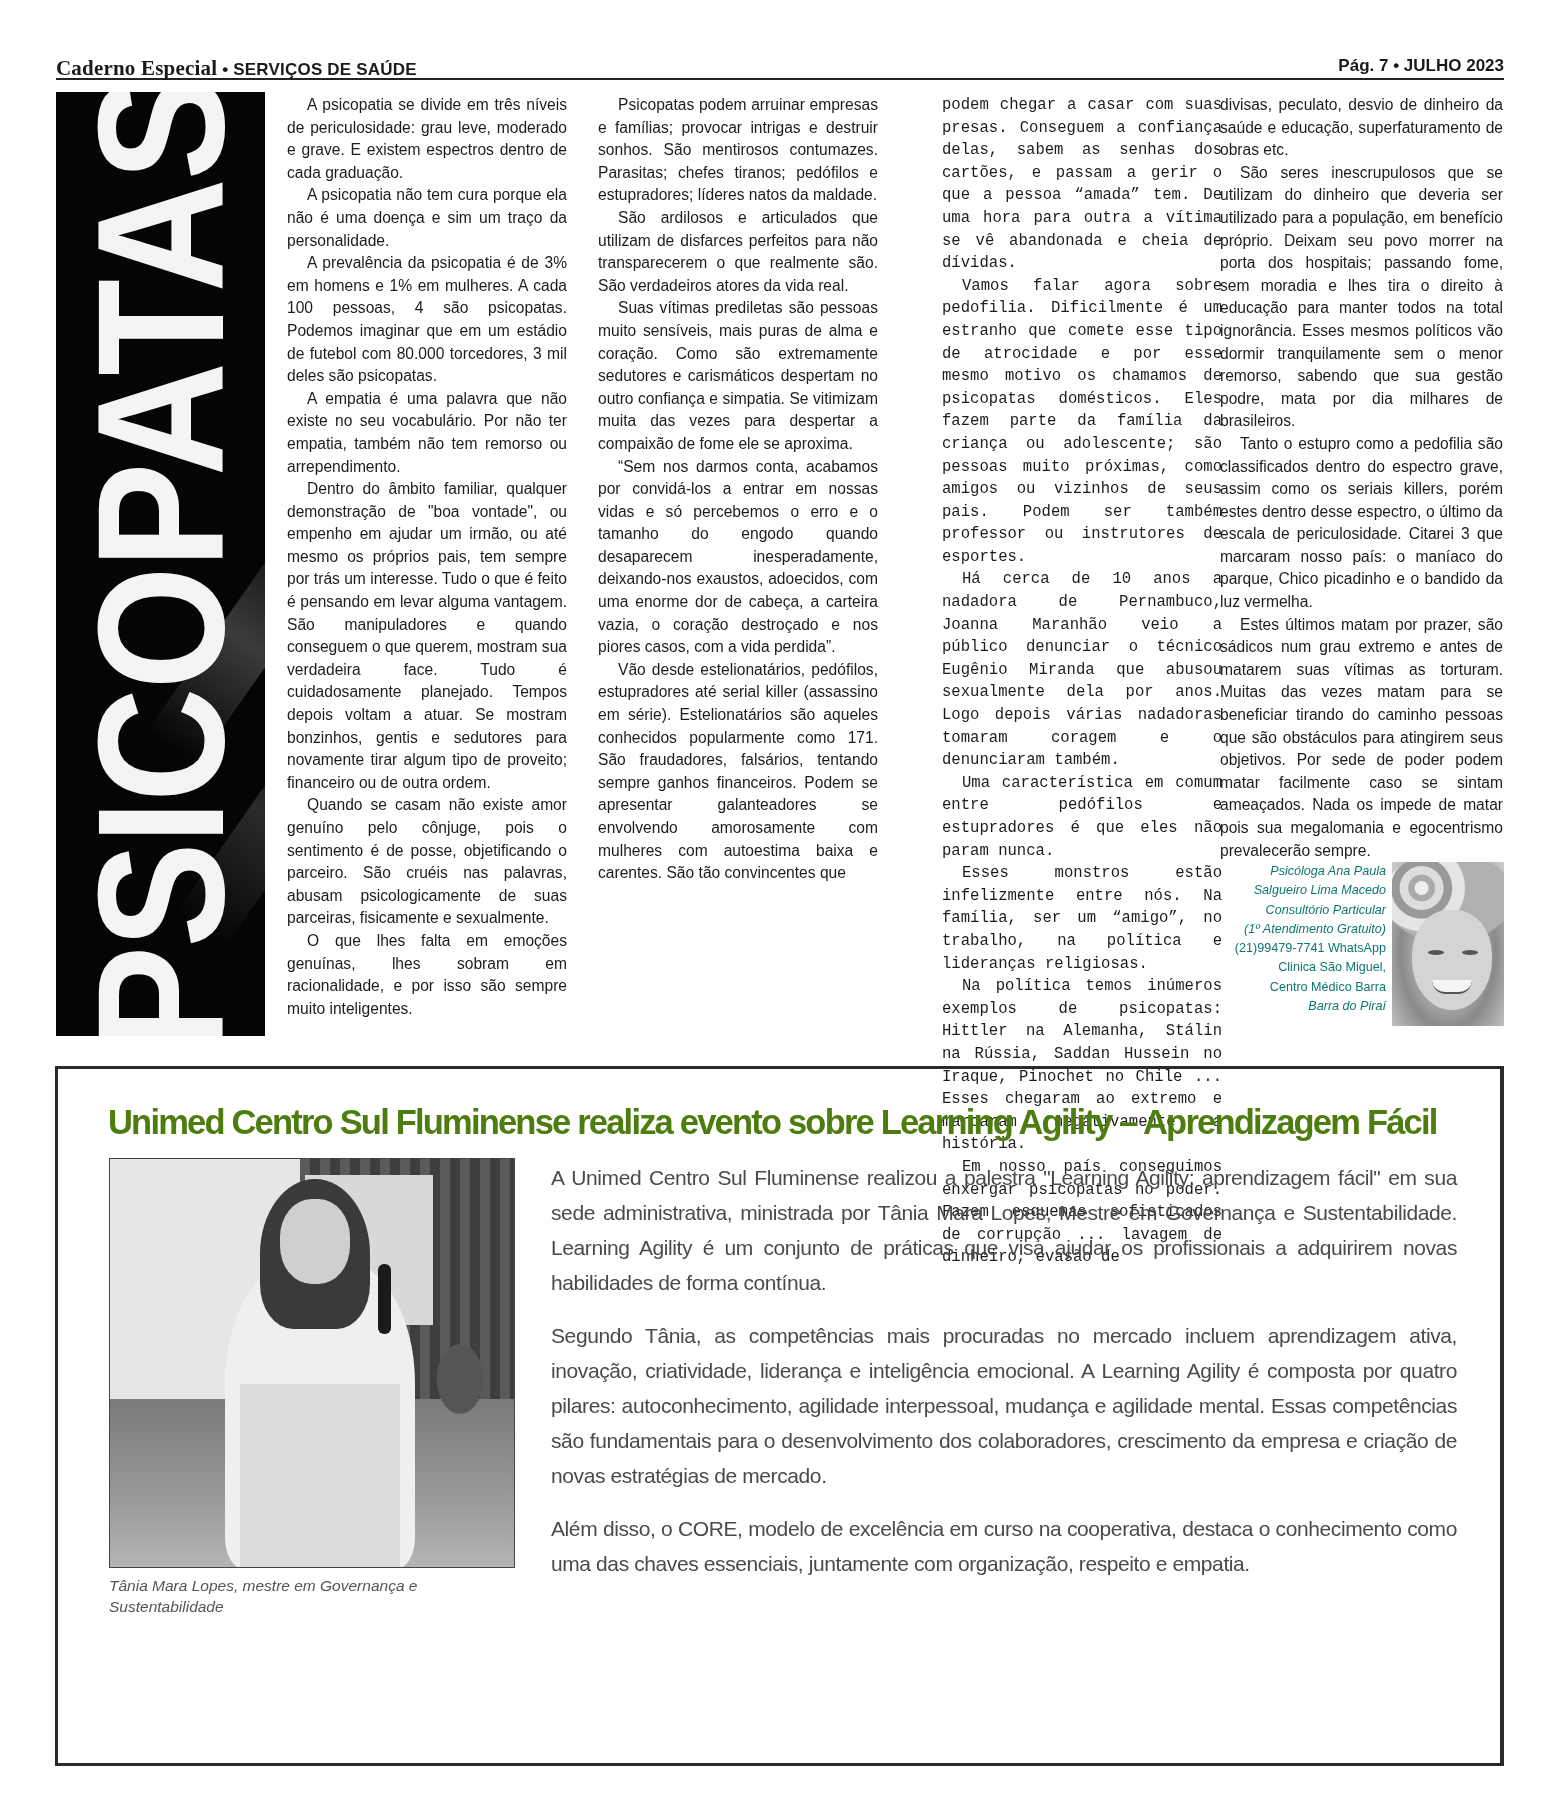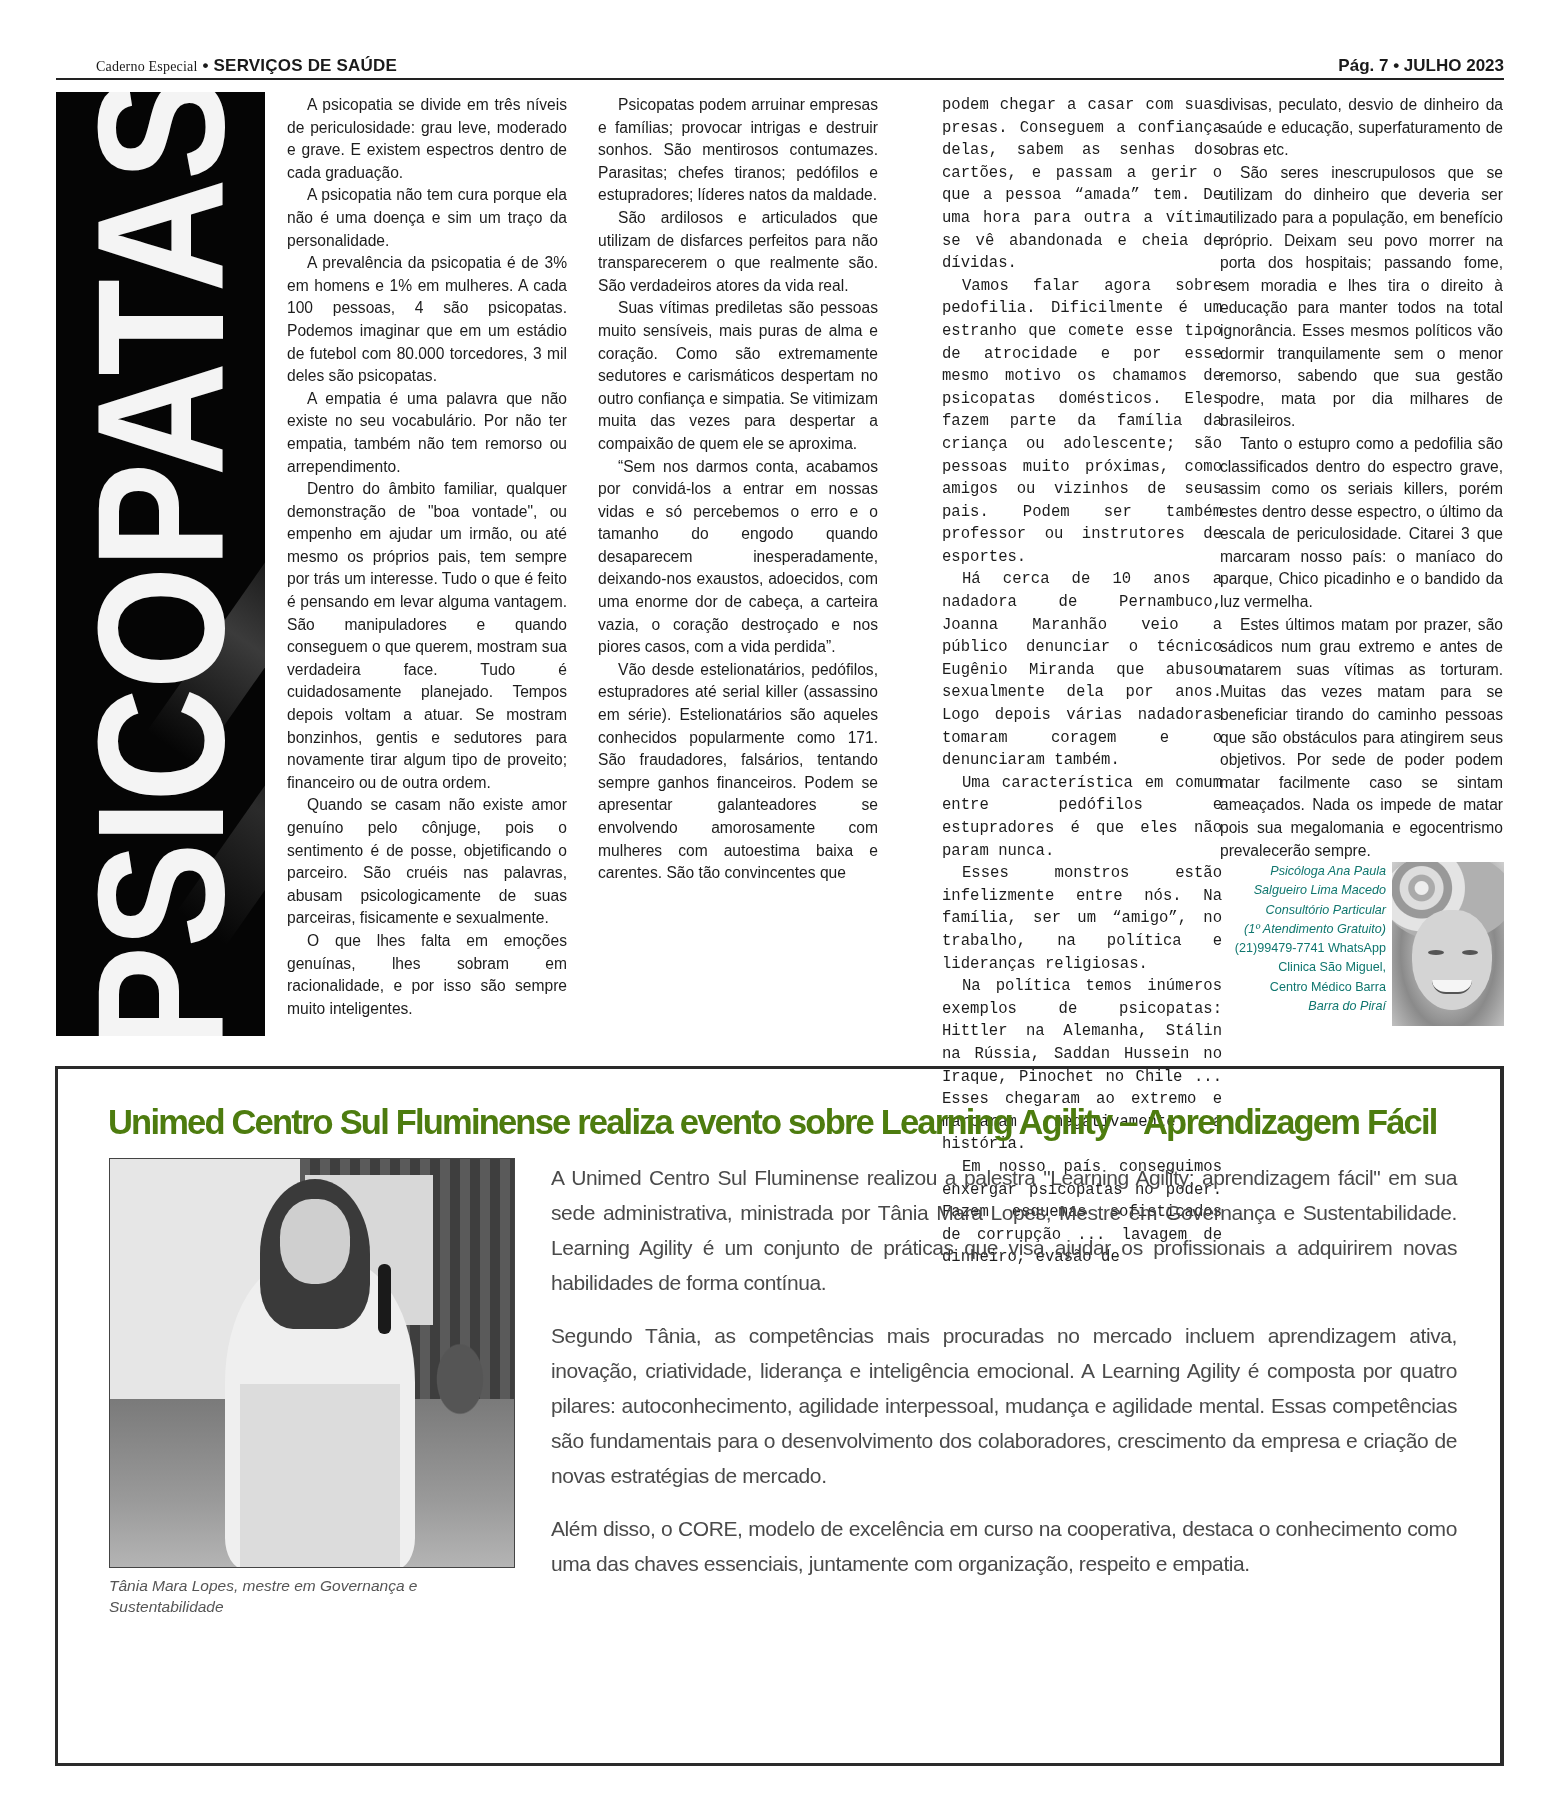--- a/index.html
+++ b/index.html
@@ -2,21 +2,21 @@
 <html><head>
 <meta charset="utf-8">
 <style>
   * { box-sizing: border-box; margin: 0; padding: 0; }
   html, body { width: 1559px; height: 1797px; background: #ffffff; overflow: hidden; }
   body { position: relative; font-family: "Liberation Sans", sans-serif; color: #1a1a1a; }
 
   
   .page-header { position: absolute; left: 56px; top: 54px; width: 1448px; height: 26px; border-bottom: 2px solid #222; }
   .hdr-left { position: absolute; left: 0; top: 2px; font-size: 17px; font-weight: bold; letter-spacing: 0.2px; }
-  .hdr-left .brand { font-family: "Liberation Serif", serif; font-weight: normal; font-size: 14px; margin-left: 40px; }
+  .hdr-left .brand { font-family: "Liberation Serif", serif; font-weight: bold; font-size: 21px; }
   .hdr-right { position: absolute; right: 0; top: 2px; font-size: 17px; font-weight: bold; }
 
   
   .banner { position: absolute; left: 56px; top: 92px; width: 209px; height: 944px; background: #050505; overflow: hidden; }
   .banner .streak { position: absolute; width: 260px; height: 60px; background: linear-gradient(90deg, rgba(255,255,255,0) 0%, rgba(160,160,160,0.35) 50%, rgba(255,255,255,0) 100%); transform: rotate(-55deg); }
   .banner .s1 { left: 60px; top: 520px; }
   .banner .s2 { left: 90px; top: 700px; opacity: 0.7; }
   .banner-word { position: absolute; left: 104px; top: 472px; transform: translate(-50%, -50%) rotate(-90deg); white-space: nowrap;
     font-family: "Liberation Sans", sans-serif; font-weight: bold; color: #f4f4f4; font-size: 172px; letter-spacing: -2px;
     transform-origin: center center; line-height: 1; }
@@ -81,21 +81,21 @@
   <p>A prevalência da psicopatia é de 3% em homens e 1% em mulheres. A cada 100 pessoas, 4 são psicopatas. Podemos imaginar que em um estádio de futebol com 80.000 torcedores, 3 mil deles são psicopatas.</p>
   <p>A empatia é uma palavra que não existe no seu vocabulário.  Por não ter empatia, também não tem remorso ou arrependimento.</p>
   <p>Dentro do âmbito familiar, qualquer demonstração de "boa vontade", ou empenho em ajudar um irmão, ou até mesmo os próprios pais, tem sempre por trás um interesse. Tudo o que é feito é pensando em levar alguma vantagem. São manipuladores e quando conseguem o que querem, mostram sua verdadeira face. Tudo é cuidadosamente planejado. Tempos depois voltam a atuar. Se mostram bonzinhos, gentis e sedutores para novamente tirar algum tipo de proveito; financeiro ou de outra ordem.</p>
   <p>Quando se casam não existe amor genuíno pelo cônjuge, pois o sentimento é de posse, objetificando o parceiro. São cruéis nas palavras, abusam psicologicamente de suas parceiras, fisicamente e sexualmente.</p>
   <p>O que lhes falta em emoções genuínas, lhes sobram em racionalidade, e por isso são sempre muito inteligentes.</p>
 </div>
 
 <div class="col c2">
   <p>Psicopatas podem arruinar empresas e famílias; provocar intrigas e destruir sonhos. São mentirosos contumazes. Parasitas; chefes tiranos; pedófilos e estupradores; líderes natos da maldade.</p>
   <p>São ardilosos e articulados que utilizam de disfarces perfeitos para não transparecerem o que realmente são. São verdadeiros atores da vida real.</p>
-  <p>Suas vítimas prediletas são pessoas muito sensíveis, mais puras de alma e coração. Como são extremamente sedutores e carismáticos despertam no outro confiança e simpatia. Se vitimizam muita das vezes para despertar a compaixão de quem ele se aproxima.</p>
+  <p>Suas vítimas prediletas são pessoas muito sensíveis, mais puras de alma e coração. Como são extremamente sedutores e carismáticos despertam no outro confiança e simpatia. Se vitimizam muita das vezes para despertar a compaixão de fome ele se aproxima.</p>
   <p>“Sem nos darmos conta, acabamos por convidá-los a entrar em nossas vidas e só percebemos o erro e o tamanho do engodo quando desaparecem inesperadamente, deixando-nos exaustos, adoecidos, com uma enorme dor de cabeça, a carteira vazia, o coração destroçado e nos piores casos, com a vida perdida”.</p>
   <p>Vão desde estelionatários, pedófilos, estupradores até serial killer (assassino em série). Estelionatários são aqueles conhecidos popularmente como 171. São fraudadores, falsários, tentando sempre ganhos financeiros. Podem se apresentar galanteadores se envolvendo amorosamente com mulheres com autoestima baixa e carentes. São tão convincentes que</p>
 </div>
 
 <div class="col c3">
   <p class="cont">podem chegar a casar com suas presas. Conseguem a confiança delas, sabem as senhas dos cartões, e passam a gerir o que a pessoa “amada” tem. De uma hora para outra a vítima se vê abandonada e cheia de dívidas.</p>
   <p>Vamos falar agora sobre pedofilia. Dificilmente é um estranho que comete esse tipo de atrocidade e por esse mesmo motivo os chamamos de psicopatas domésticos. Eles fazem parte da família da criança ou adolescente; são pessoas muito próximas, como amigos ou vizinhos de seus pais. Podem ser também professor ou instrutores de esportes.</p>
   <p>Há cerca de 10 anos a nadadora de Pernambuco, Joanna Maranhão veio a público denunciar o técnico Eugênio Miranda que abusou sexualmente dela por anos. Logo depois várias nadadoras tomaram coragem e o denunciaram também.</p>
   <p>Uma característica em comum entre pedófilos e estupradores é que eles não param nunca.</p>
   <p>Esses monstros estão infelizmente entre nós. Na família, ser um “amigo”, no trabalho, na política e lideranças religiosas.</p>

